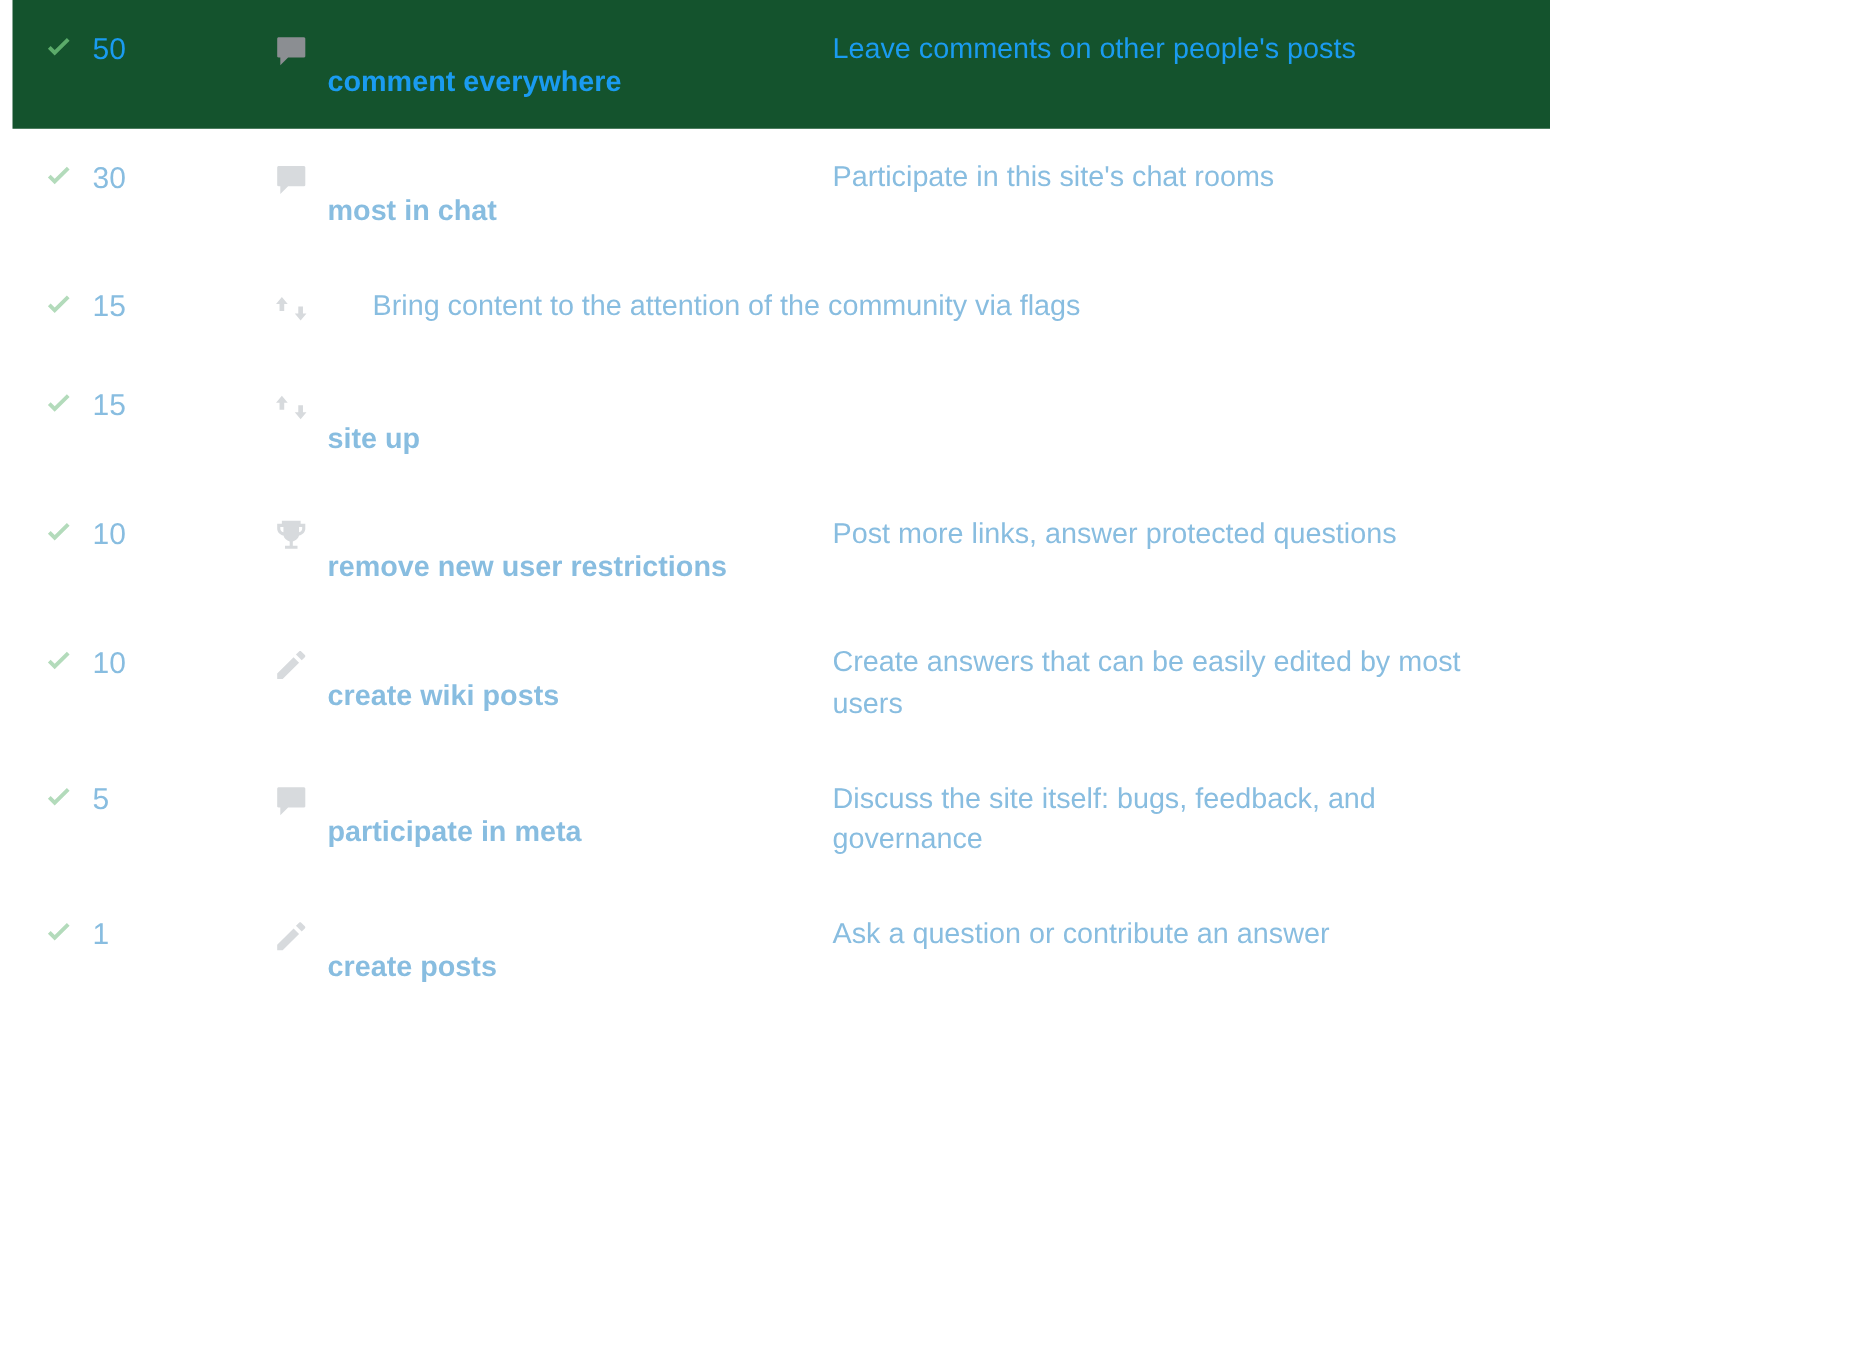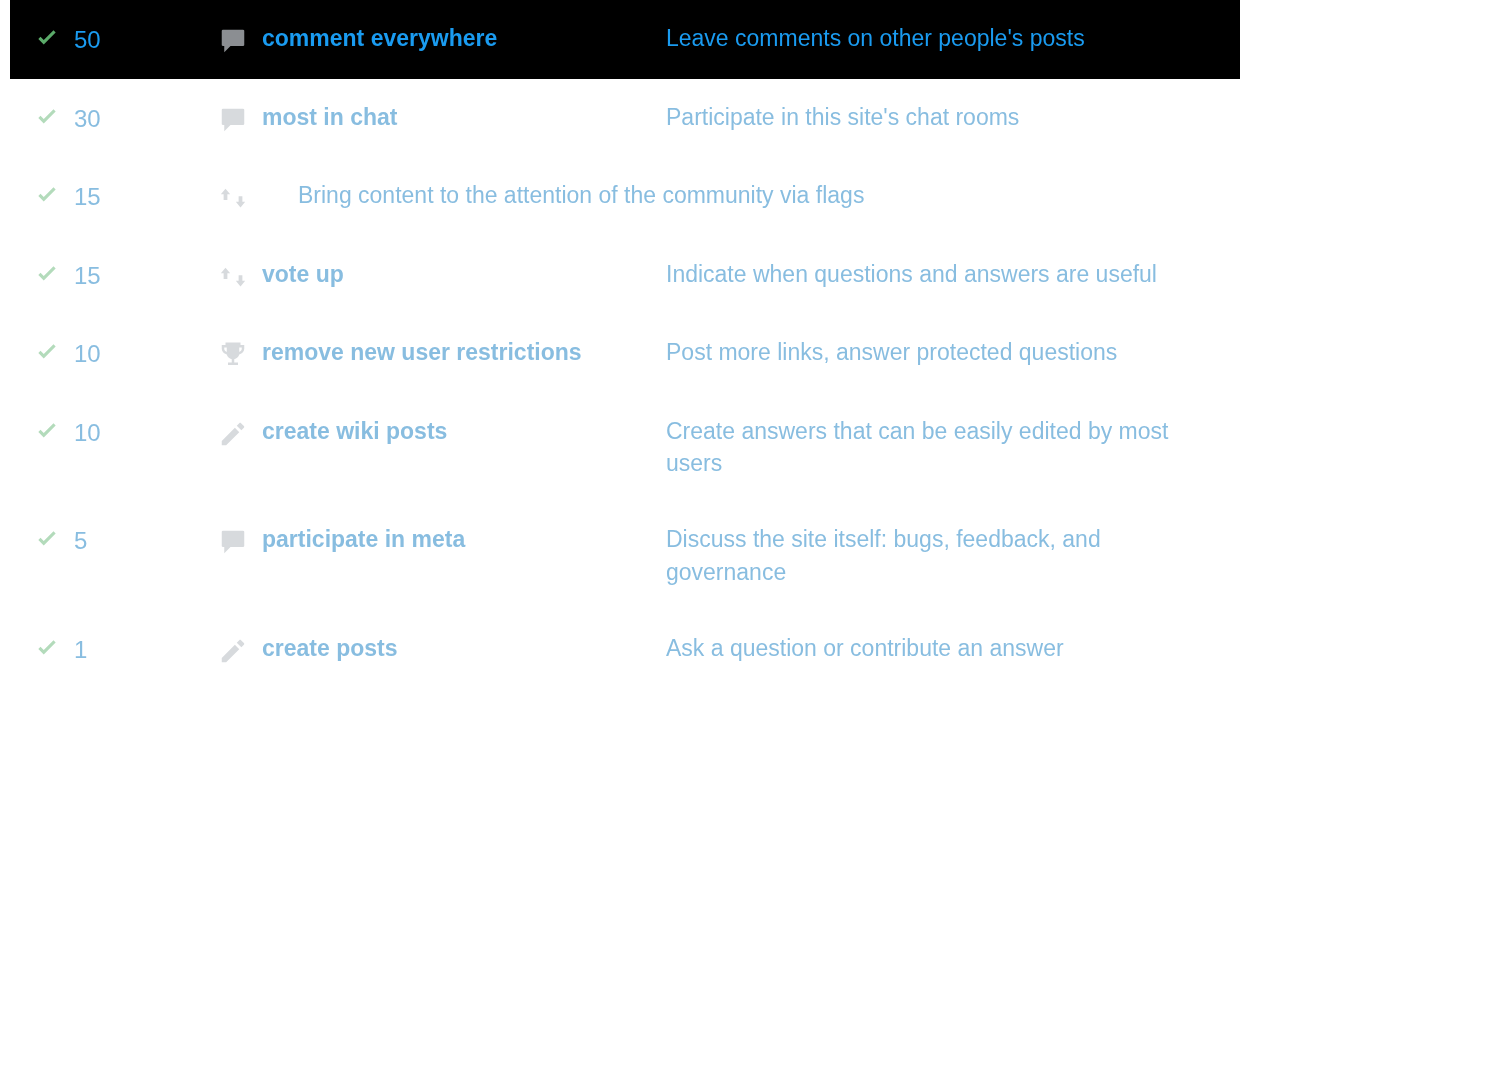--- a/index.html
+++ b/index.html
@@ -13,21 +13,21 @@
     margin: 0 0 0 10px;
   }
   .priv-row {
     display: flex;
     align-items: flex-start;
     padding: 22px 24px;
     font-size: 23px;
     line-height: 1.4;
   }
   .priv-row.highlighted {
-    background: #000000;
+    background: #14532d;
   }
   .col-check {
     flex: 0 0 40px;
     display: flex;
     align-items: flex-start;
     padding-top: 4px;
   }
   .col-rep {
     flex: 0 0 130px;
     color: #88bde0;
@@ -40,20 +40,21 @@
   .col-icon {
     flex: 0 0 58px;
     display: flex;
     justify-content: center;
     align-items: flex-start;
     padding-top: 4px;
   }
   .col-name {
     flex: 0 0 368px;
     padding-right: 20px;
+    margin-top: 27px;
   }
   .col-name a {
     font-weight: 700;
     color: #88bde0;
     text-decoration: none;
   }
   .priv-row.highlighted .col-name a {
     color: #1a9bf0;
   }
   .col-desc {
@@ -141,22 +142,21 @@
         </span>
       </div>
       <div class="col-rep">15</div>
       <div class="col-icon">
         <span class="icon">
           <svg viewBox="0 0 32 24">
             <path class="icon-light" d="M8 2l5 6h-3v6H6V8H3zM24 22l-5-6h3V10h4v6h3z"></path>
           </svg>
         </span>
       </div>
-      <div class="col-name"><a href="#">vote up</a></div>
-      <div class="col-desc">Indicate when questions and answers are useful</div>
+      <div class="col-name"><a href="#">site up</a></div>
     </div>
     <div class="priv-row">
       <div class="col-check">
         <span class="check-icon">
           <svg viewBox="0 0 24 24">
             <path class="check-light" d="M20 6L9 17l-5-5 2-2 3 3 9-9z"></path>
           </svg>
         </span>
       </div>
       <div class="col-rep">10</div>

